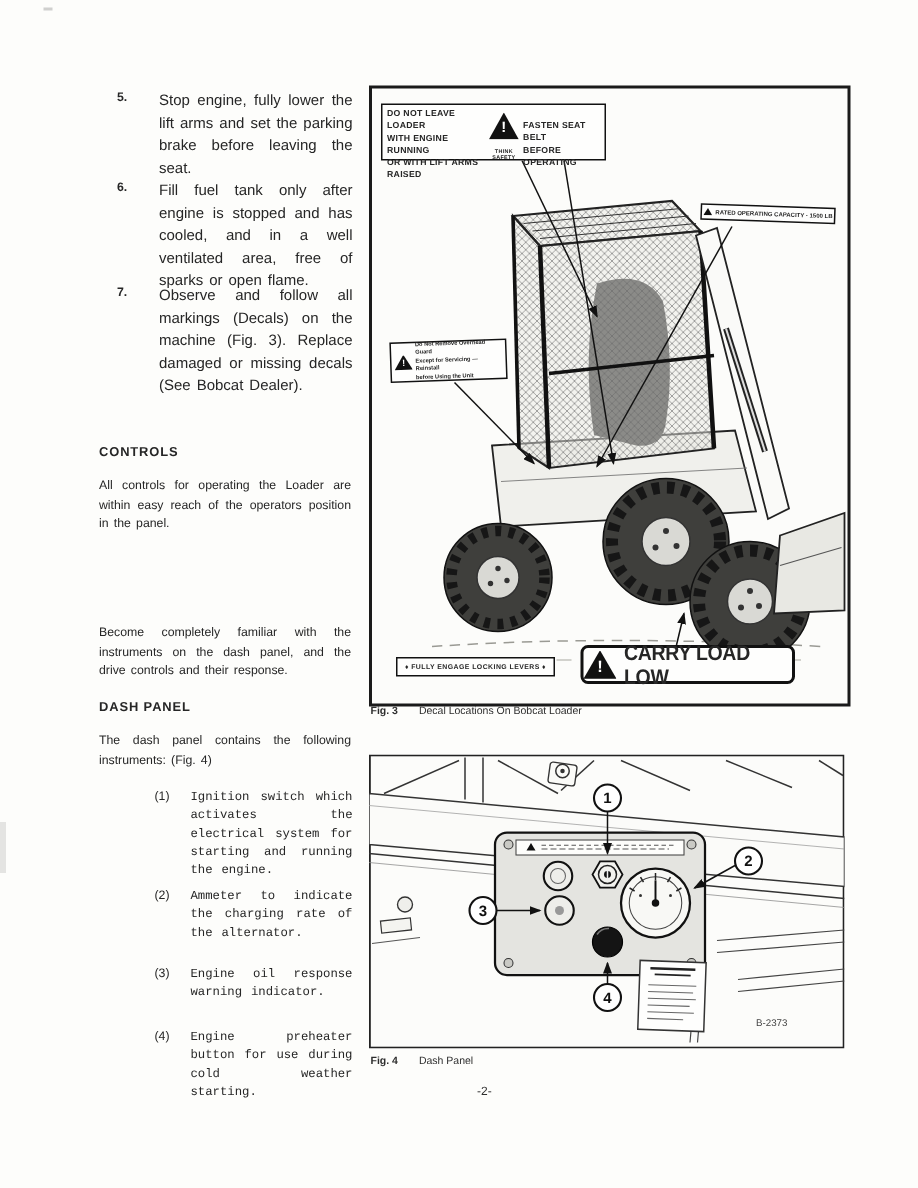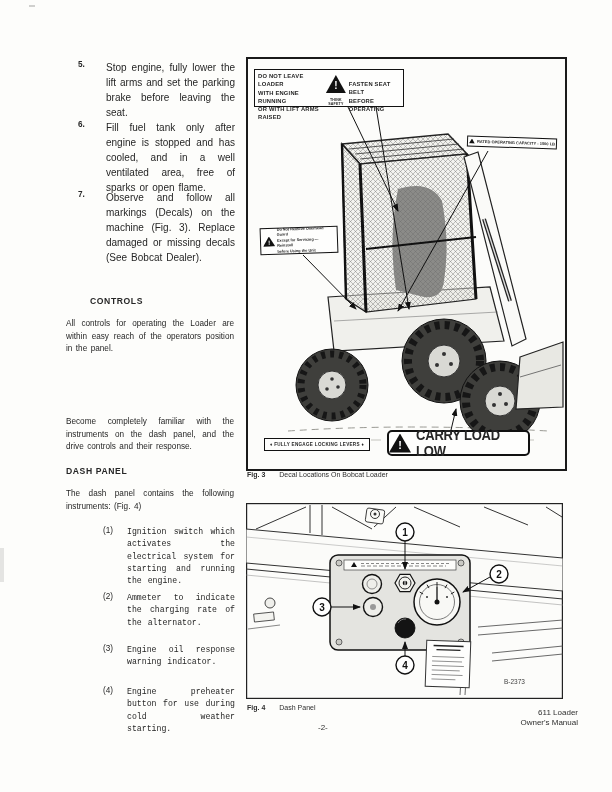--- a/index.html
+++ b/index.html
@@ -61,21 +61,21 @@
   </div>
   <div class="abs item" style="left:65px;top:120px;">
     <div class="num">6.</div>
     <div class="txt">Fill fuel tank only after engine is stopped and has cooled, and in a well ventilated area, free of sparks or open flame.</div>
   </div>
   <div class="abs item" style="left:65px;top:190px;">
     <div class="num">7.</div>
     <div class="txt">Observe and follow all markings (Decals) on the machine (Fig. 3). Replace damaged or missing decals (See Bobcat Dealer).</div>
   </div>
 
-  <div class="abs heading" style="left:66px;top:296px;margin-left:24px;">CONTROLS</div>
+  <div class="abs heading" style="left:66px;top:296px;">CONTROLS</div>
   <div class="abs para" style="left:66px;top:318px;">All controls for operating the Loader are within easy reach of the operators position in the panel.</div>
   <div class="abs para" style="left:66px;top:376px;margin-top:40px;">Become completely familiar with the instruments on the dash panel, and the drive controls and their response.</div>
 
   <div class="abs heading" style="left:66px;top:466px;">DASH PANEL</div>
   <div class="abs para" style="left:66px;top:488px;">The dash panel contains the following instruments: (Fig. 4)</div>
 
   <div class="abs sub" style="left:65px;top:526px;">
     <div class="num">(1)</div>
     <div class="txt">Ignition switch which activates the electrical system for starting and running the engine.</div>
   </div>
@@ -332,19 +332,15 @@
         <circle cx="159" cy="162" r="9" fill="#fff" stroke="#111" stroke-width="1.4"></circle>
         <text x="159" y="165.5" font-size="10" font-weight="bold" text-anchor="middle" fill="#111">4</text>
       </g>
     </svg>
   </div>
 
   <div class="abs caption" style="left:247px;top:704px;">
     <b>Fig. 4</b><span>Dash Panel</span>
   </div>
 
-  <div class="abs manual" style="right:34px;top:708px;width:130px;">
-    <div>611 Loader</div>
-    <div>Owner's Manual</div>
-  </div>
   <div class="abs pageno" style="left:318px;top:723px;">-2-</div>
 
 </div>
 
 </body></html>

